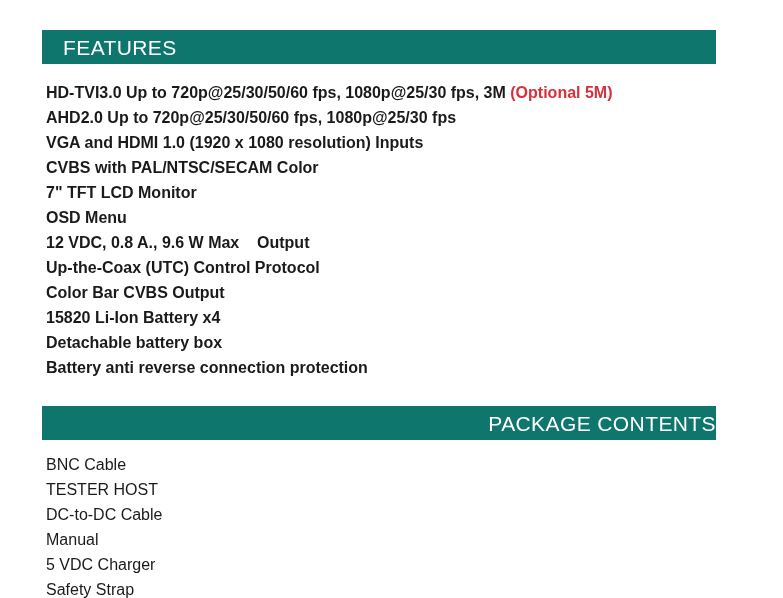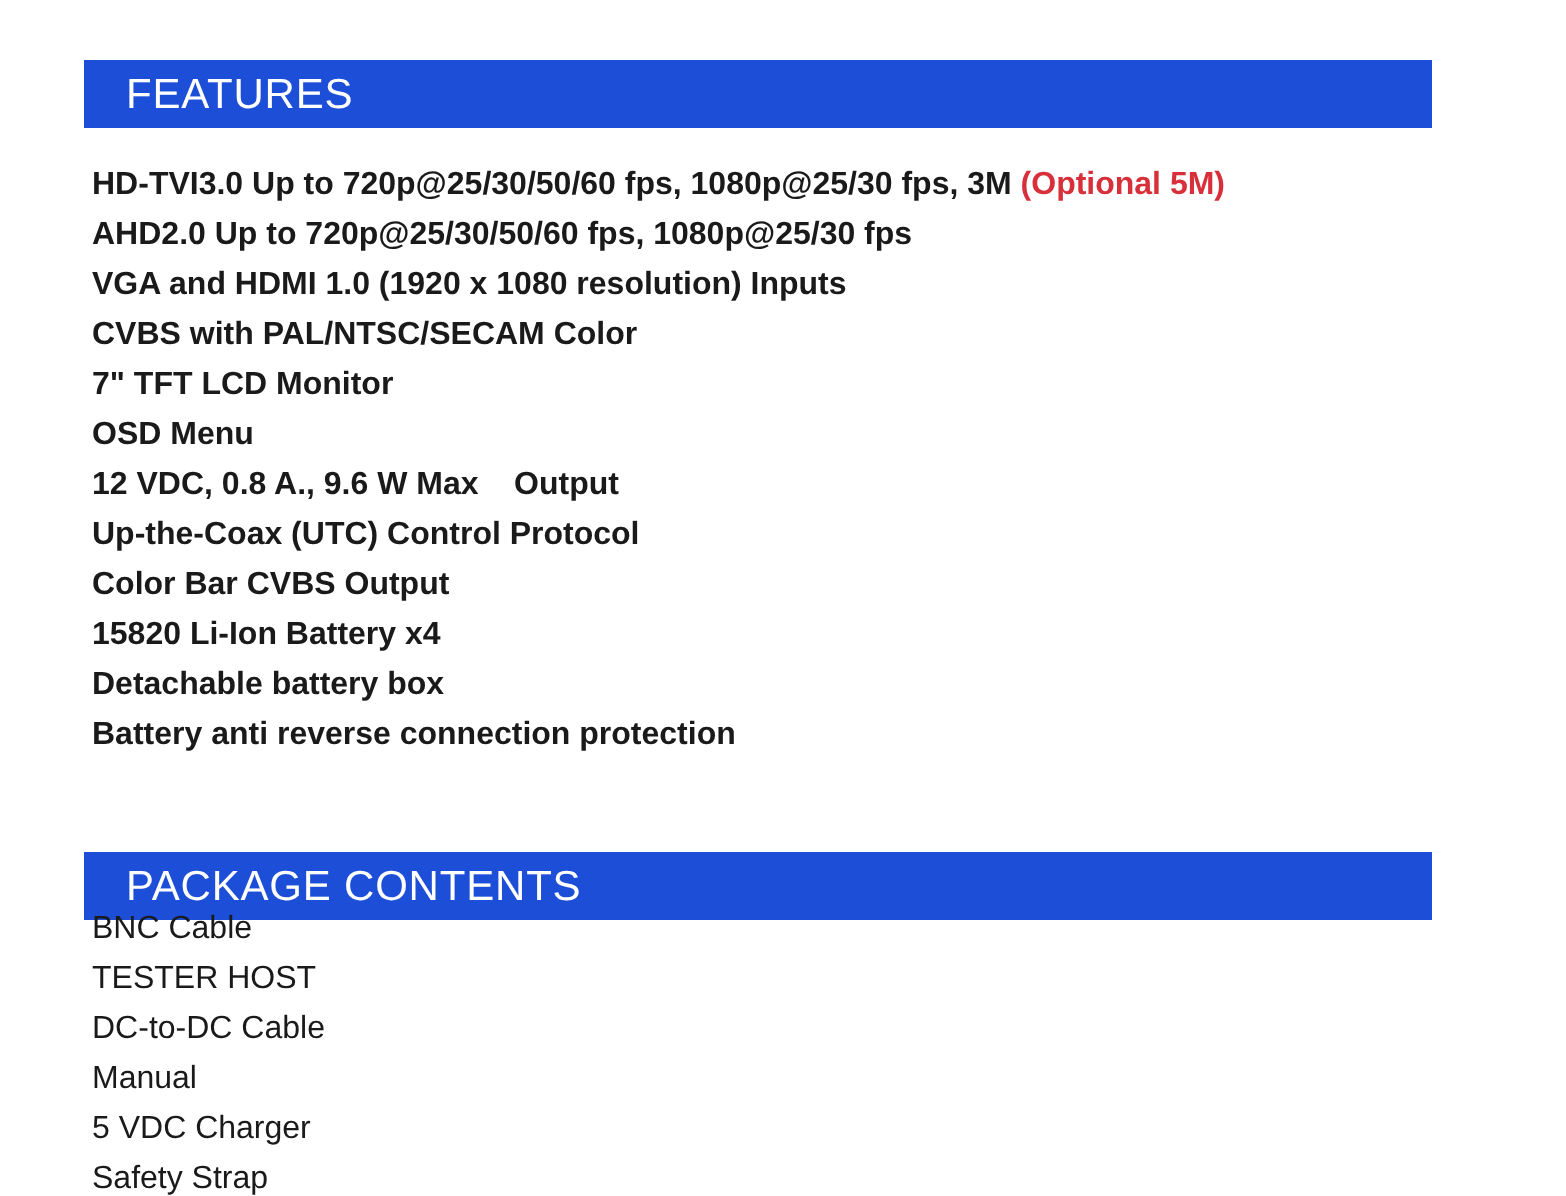--- a/index.html
+++ b/index.html
@@ -22,37 +22,37 @@
     height: 598px;
     background: #ffffff;
   }
 
   
   .section-banner {
     position: absolute;
     left: 42px;
     width: 674px;
     height: 34px;
-    background: #1d4ed8;
+    background: #0f766e;
     display: flex;
     align-items: center;
     box-sizing: border-box;
     padding-left: 21px;
   }
   .section-banner .banner-title {
     color: #ffffff;
     font-size: 21px;
     font-weight: 400;
     letter-spacing: 0.4px;
     line-height: 1;
     white-space: nowrap;
   }
 
   #banner-features { top: 30px; }
-  #banner-package  { top: 426px; }
+  #banner-package  { top: 406px; justify-content: flex-end; }
 
   
   .spec-list {
     position: absolute;
     left: 46px;
     margin: 0;
     padding: 0;
     list-style: none;
   }
   #features-list { top: 80px; font-weight: bold; }

